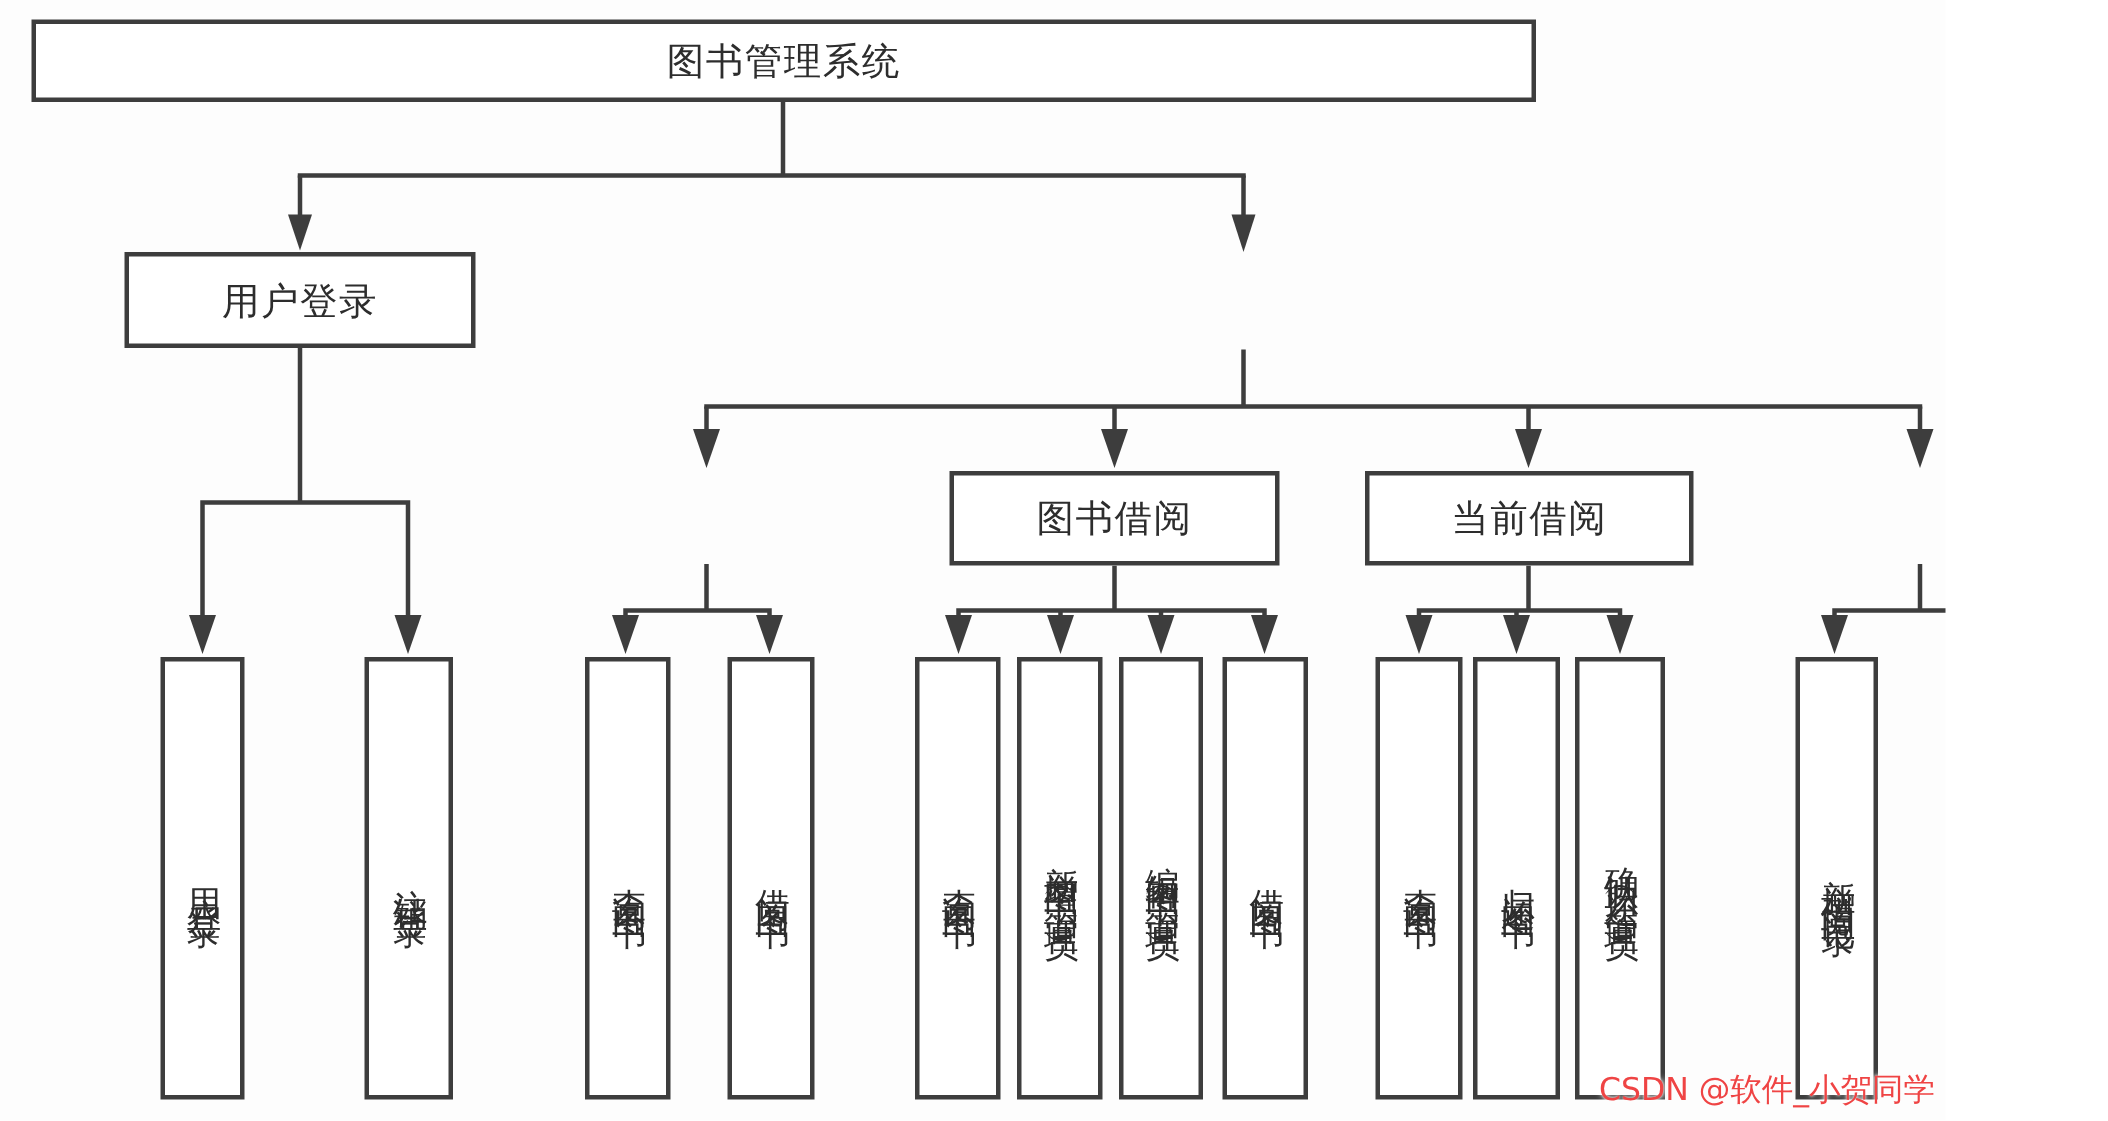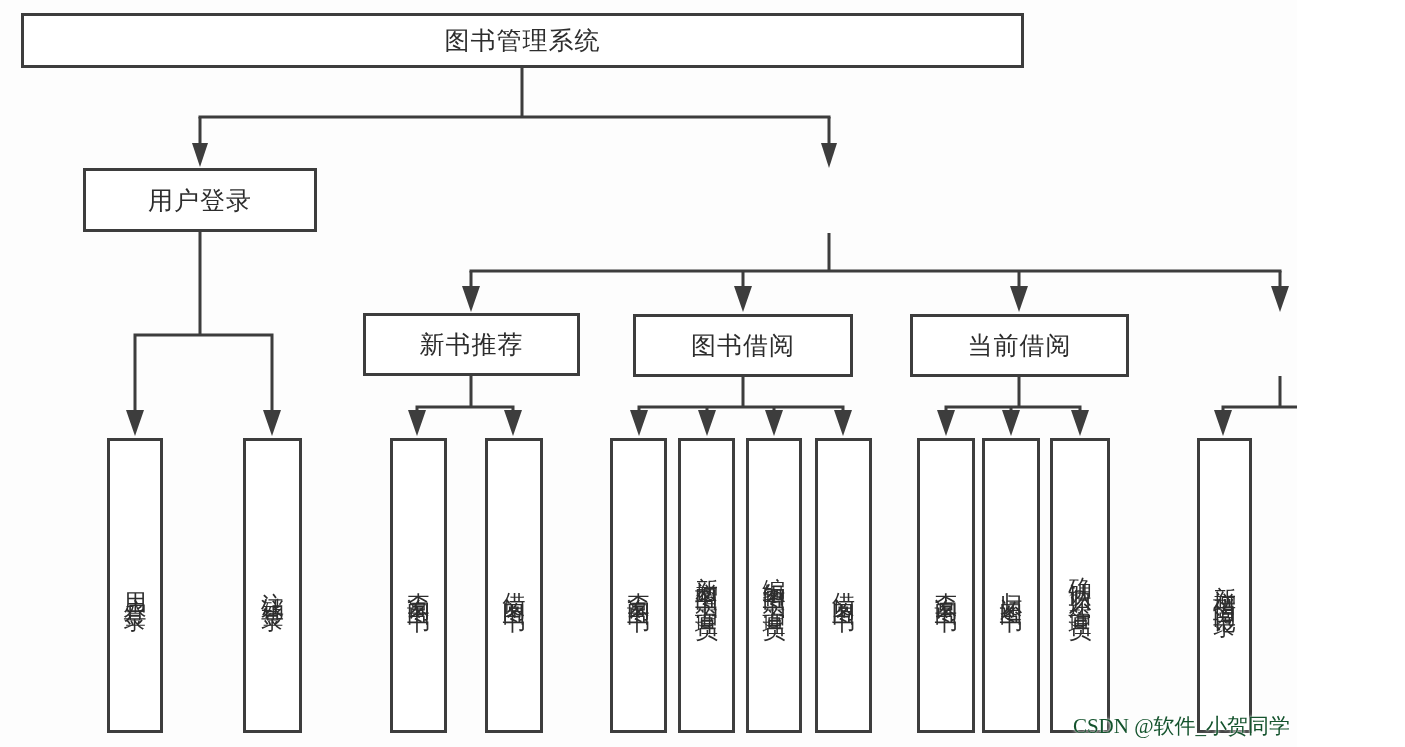--- a/index.html
+++ b/index.html
@@ -5,21 +5,20 @@
   html,body{margin:0;padding:0;}
   body{
     font-family:"DejaVu Sans","Liberation Sans",sans-serif;
     background:#ffffff;
   }
   .canvas{
     position:relative;
     width:1297px;height:747px;
     background:#fdfdfd;
     overflow:hidden;
-    font-family:Liberation Serif, serif;
   }
   .wires{
     position:absolute;left:0;top:0;width:1405px;height:747px;
     pointer-events:none;
   }
   .node{
     position:absolute;
     box-sizing:border-box;
     border:3px solid #3d3d3d;
     background:#ffffff;
@@ -39,21 +38,21 @@
     text-orientation:mixed;
     font-size:23px;
     letter-spacing:6px;
     line-height:1;
   }
   .watermark{
     position:absolute;
     right:7px;
     bottom:7px;
     font-size:21px;
-    color:#14532d;
+    color:#ef4444;
     text-shadow:0 0 4px #ffffff, 0 0 2px #ffffff;
     z-index:5;
     white-space:nowrap;
   }
 </style>
 </head>
 <body>
 
 <div class="canvas">
 
@@ -96,23 +95,20 @@
   </svg>
 
   <div class="node h" style="left:21px;top:13px;width:1003px;height:55px">
     <span>图书管理系统</span>
   </div>
 
   <div class="node h" style="left:83px;top:168px;width:234px;height:64px">
     <span>用户登录</span>
   </div>
 
-  <div class="node h" style="left:363px;top:313px;width:217px;height:63px">
-    <span>新书推荐</span>
-  </div>
   <div class="node h" style="left:633px;top:314px;width:220px;height:63px">
     <span>图书借阅</span>
   </div>
   <div class="node h" style="left:910px;top:314px;width:219px;height:63px">
     <span>当前借阅</span>
   </div>
 
   <div class="node v" style="left:107px;top:438px;width:56px;height:295px">
     <span>用户登录</span>
   </div>

